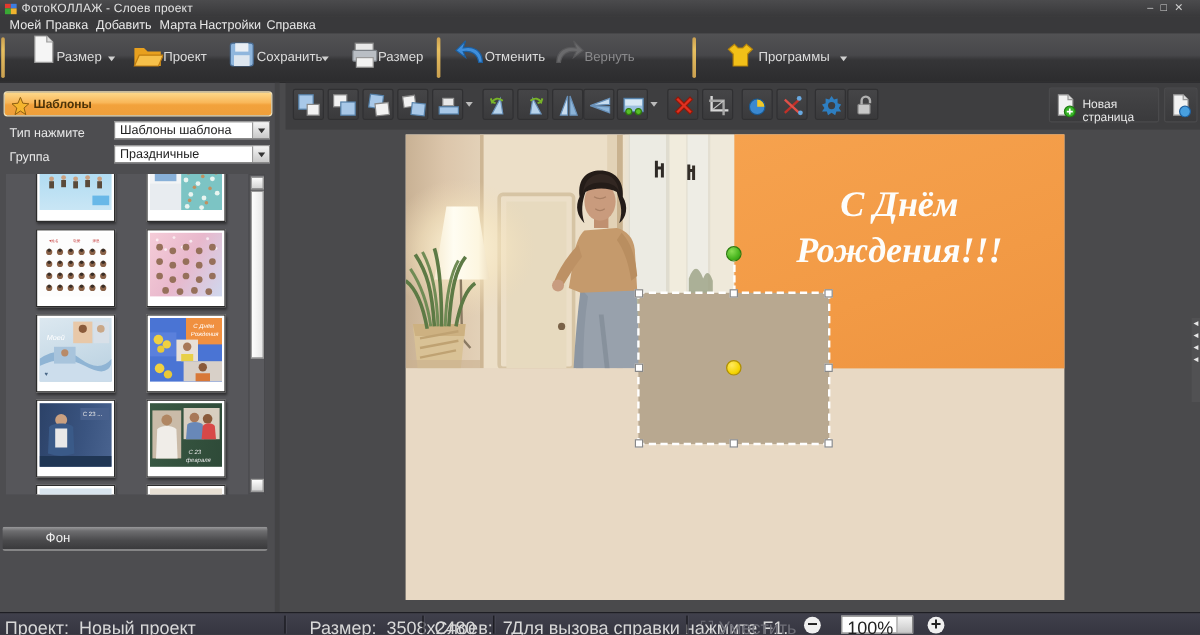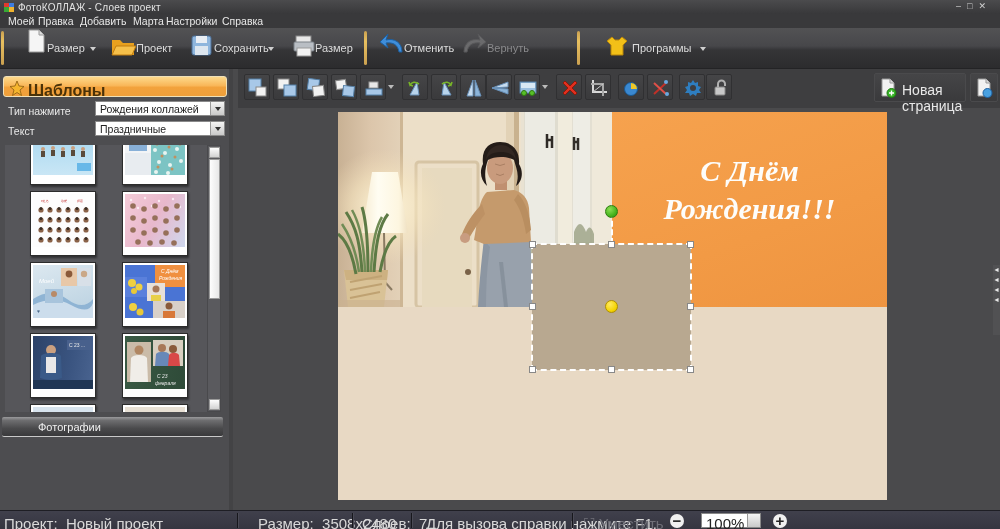--- a/index.html
+++ b/index.html
@@ -36,21 +36,21 @@
   .ibtn { position:absolute; top:5px; width:26px; height:26px; border:1px solid #303032;
     background:linear-gradient(#454547,#3a3a3c); border-radius:2px; }
   .ibtn svg { position:absolute; left:3px; top:3px; }
 
   
   #lpanel { position:absolute; left:0; top:69px; width:233px; height:441px;
     background:#4d4d50; border-right:4px solid #434345; }
   #tplhead { position:absolute; left:3px; top:7px; width:224px; height:21px;
     border:1px solid #f0e0b8; border-radius:3px;
     background:linear-gradient(#fdd98b 0%, #f9b759 45%, #f2a23c 55%, #ef9f3a 100%);
-    color:#4a3208; font-size:16px; font-weight:bold; }
+    color:#4a3208; font-size:10px; font-weight:bold; }
   #tplhead .t { position:absolute; left:24px; top:5px; }
   .combrow { position:absolute; left:8px; color:#e8e8e8; font-size:10.5px; }
   .combo { position:absolute; left:95px; width:130px; height:15px; background:#fff;
     border:1px solid #8a8a8a; color:#222; font-size:10.5px; }
   .combo .cb { position:absolute; right:0; top:0; width:14px; height:13px;
     background:linear-gradient(#f4f4f4,#c9c9c9); border-left:1px solid #999; }
   .combo .cb:after { content:""; position:absolute; left:4px; top:5px; width:0; height:0;
     border-left:3px solid transparent; border-right:3px solid transparent; border-top:4px solid #333; }
   #tpllist { position:absolute; left:5px; top:76px; width:202px; height:267px;
     background:#56565a; overflow:hidden; }
@@ -184,24 +184,24 @@
 
   <div id="lpanel">
     <div id="tplhead">
       <svg class="abs" style="left:5px;top:4px" width="16" height="15">
           <path d="M8 0 L10 5 L15 5.5 L11 9 L12.5 14.5 L8 11.5 L3.5 14.5 L5 9 L1 5.5 L6 5 Z" fill="#f5b52e" stroke="#8a5c10" stroke-width="0.8"></path>
         </svg>
       <span class="t">Шаблоны</span>
     </div>
     <div class="combrow" style="top:36px">Тип нажмите</div>
     <div class="combo" style="top:32px">
-        <span style="position:absolute;left:4px;top:1px">Рождения коллажей</span>
+        <span style="position:absolute;left:4px;top:1px">Шаблоны шаблона</span>
         <span class="cb"></span>
       </div>
-    <div class="combrow" style="top:56px">Текст</div>
+    <div class="combrow" style="top:56px">Группа</div>
     <div class="combo" style="top:52px">
         <span style="position:absolute;left:4px;top:1px">Праздничные</span>
         <span class="cb"></span>
       </div>
 
     <div id="tpllist">
 
       <div class="thumb" style="left:25px;top:-25px;height:65px">
         <div style="position:absolute;left:2px;top:2px;right:2px;height:52px;background:linear-gradient(#9fd4ef,#c9e6f5)">
           <svg width="60" height="52">
@@ -448,22 +448,22 @@
       <div class="thumb" style="left:117px;top:259px;height:65px">
           <div style="position:absolute;left:2px;top:2px;right:2px;height:53px;background:#e8e0d4"></div>
         </div>
     </div>
     <div id="tplscroll">
       <div style="position:absolute;left:1px;top:1px;width:11px;height:11px;background:linear-gradient(#fdfdfd,#d2d2d2);border:1px solid #9a9a9a"></div>
       <div style="position:absolute;left:1px;top:13px;width:11px;height:140px;background:linear-gradient(90deg,#fdfdfd,#e7e7e7);border:1px solid #9a9a9a"></div>
       <div style="position:absolute;left:1px;bottom:1px;width:11px;height:11px;background:linear-gradient(#fdfdfd,#d2d2d2);border:1px solid #9a9a9a"></div>
     </div>
 
-    <div class="acc" style="top:348px">
-        <span class="t">Фотографии</span>
+    <div class="acc" style="top:370px">
+        <span class="t">Фон</span>
       </div>
   </div>
 
   <div id="toolbar2">
     <div class="ibtn" style="left:6px">
         <svg width="20" height="20">
           <rect x="1" y="1" width="12" height="12" fill="#a8c8e8" stroke="#5580a8"></rect>
           <rect x="8" y="9" width="10" height="9" fill="#f2f2f2" stroke="#888"></rect>
         </svg>
       </div>
@@ -564,21 +564,21 @@
           <path d="M8 9 V6 a3.5 3.5 0 0 1 7 0 V8" fill="none" stroke="#b0b0b0" stroke-width="2"></path>
         </svg>
       </div>
     <div style="position:absolute;left:636px;top:4px;width:92px;height:29px;border:1px solid #4a4a4c;background:linear-gradient(#454547,#3a3a3c);border-radius:2px">
       <svg style="position:absolute;left:5px;top:4px" width="18" height="20">
           <path d="M2 1 h8 l4 4 v13 h-12 z" fill="#f2f2f2" stroke="#999"></path>
           <path d="M10 1 v4 h4" fill="#ddd" stroke="#999"></path>
           <circle cx="11.5" cy="15" r="4.5" fill="#38b428" stroke="#1e7a10"></circle>
           <path d="M11.5 12.5 v5 M9 15 h5" stroke="#fff" stroke-width="1.4"></path>
         </svg>
-      <span style="position:absolute;left:27px;top:8px;color:#e8e8e8;font-size:14px">Новая страница</span>
+      <span style="position:absolute;left:27px;top:8px;color:#e8e8e8;font-size:10px">Новая страница</span>
     </div>
     <div style="position:absolute;left:732px;top:4px;width:28px;height:29px;border:1px solid #4a4a4c;background:linear-gradient(#454547,#3a3a3c);border-radius:2px">
       <svg style="position:absolute;left:5px;top:4px" width="18" height="20">
           <path d="M2 1 h8 l4 4 v13 h-12 z" fill="#f2f2f2" stroke="#999"></path>
           <path d="M10 1 v4 h4" fill="#ddd" stroke="#999"></path>
           <circle cx="11.5" cy="15" r="4.5" fill="#48a0e0" stroke="#1e60a0"></circle>
         </svg>
     </div>
   </div>
 

